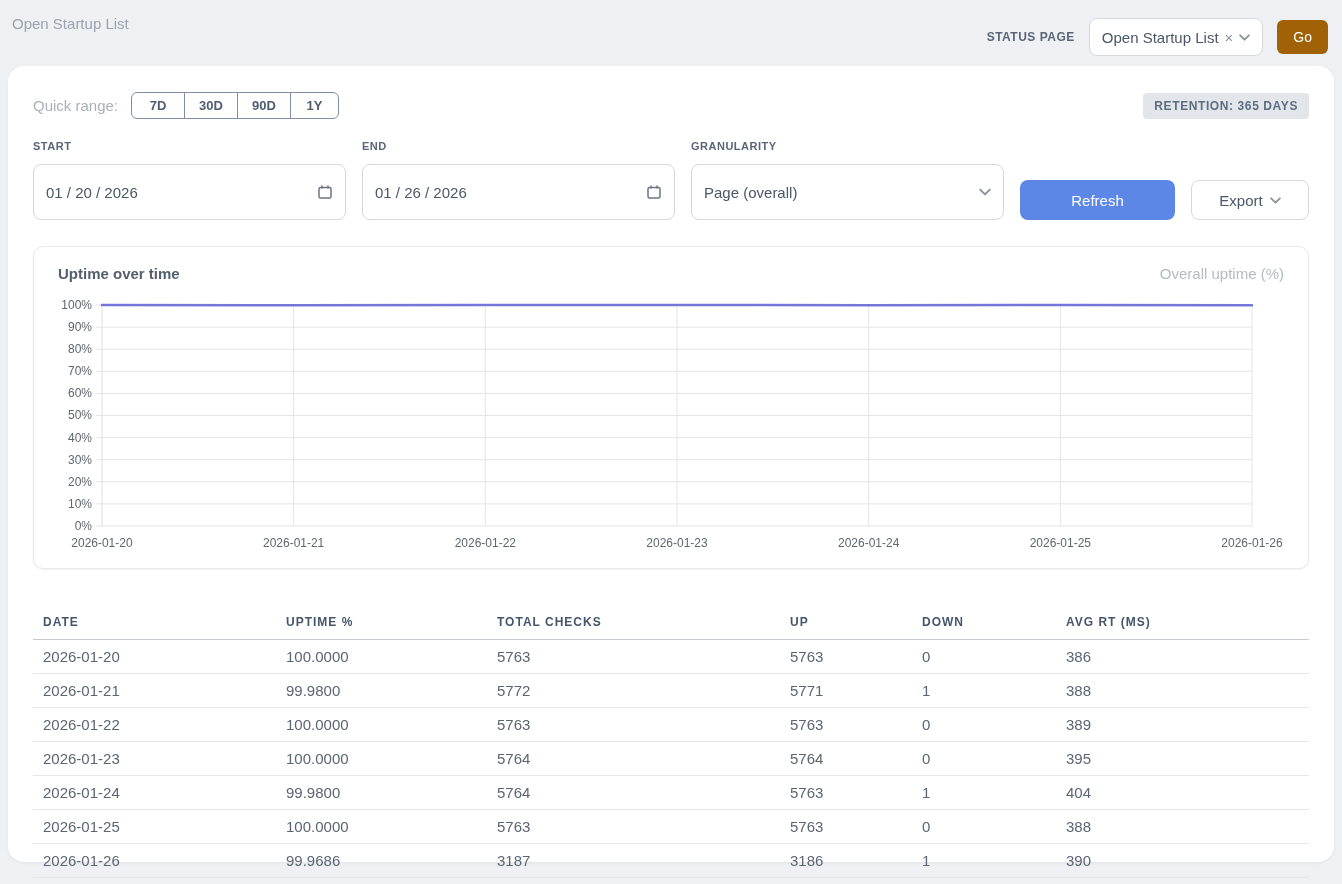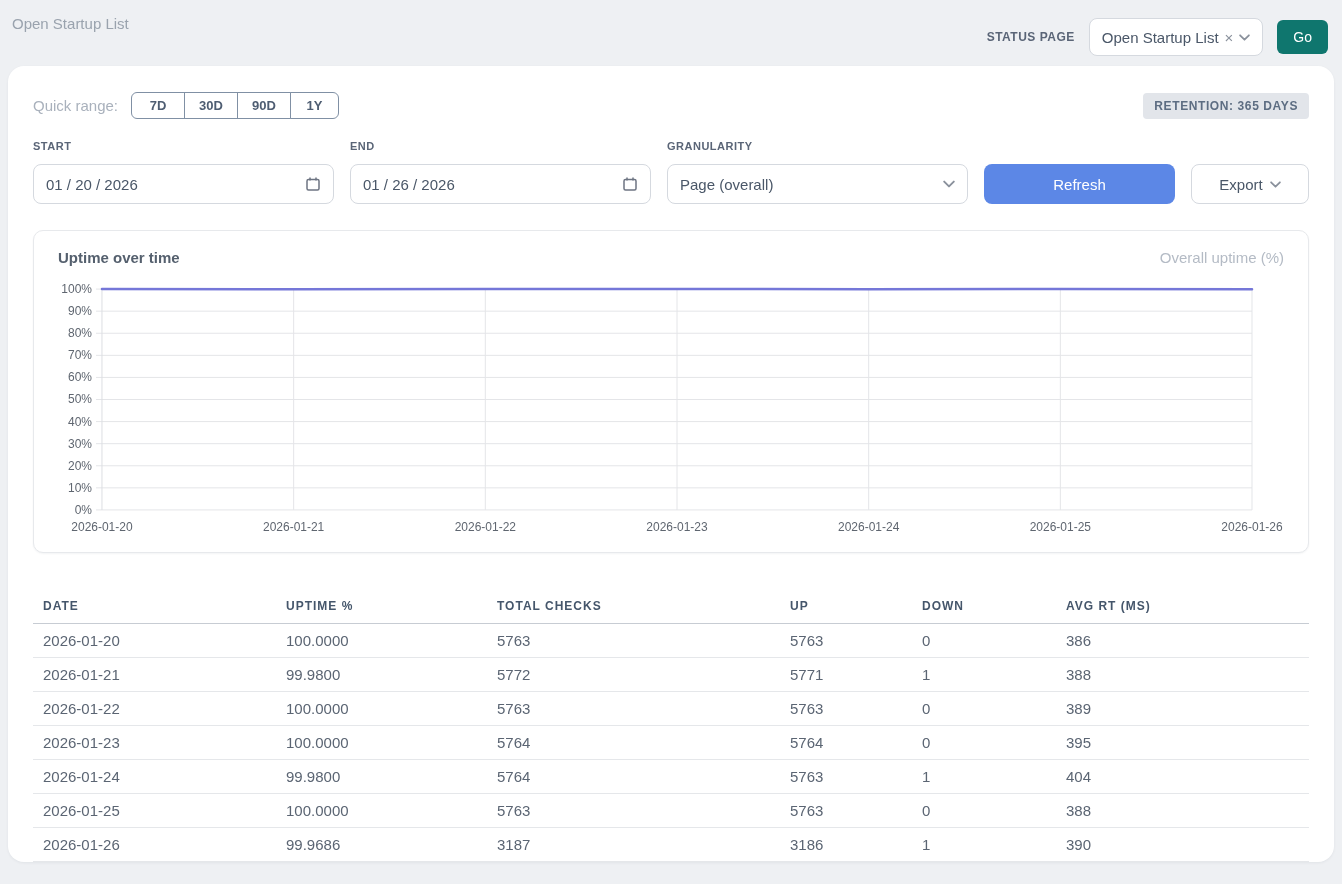--- a/index.html
+++ b/index.html
@@ -22,21 +22,21 @@
   .status-page-label { font-size: 12px; font-weight: 600; letter-spacing: .5px; color: #5a6577; }
   .status-select {
     display: flex; align-items: center; gap: 6px;
     background: #fff; border: 1px solid #d5d9df; border-radius: 8px;
     height: 38px; padding: 0 12px; min-width: 162px; cursor: pointer;
   }
   .status-select .value { font-size: 15px; color: #4a5768; }
   .clear-x { font-size: 15px; color: #8a919c; line-height: 1; cursor: pointer; }
   .chev { stroke: #8a919c; fill: none; stroke-width: 1.6; stroke-linecap: round; stroke-linejoin: round; }
   .go-btn {
-    background: #0f766e; color: #fff; font-size: 14px; font-family: inherit;
+    background: #a16207; color: #fff; font-size: 14px; font-family: inherit;
     border: none; border-radius: 6px; padding: 9px 16px; cursor: pointer;
   }
 
   
   .main-card {
     background: #fff; border-radius: 16px; margin: 0 8px;
     box-shadow: 0 1px 3px rgba(20,30,50,.06);
     padding: 26px 25px 4px 25px;
     height: 796px;
   }
@@ -61,25 +61,25 @@
 
   
   .form-row { display: flex; gap: 16px; align-items: flex-end; margin-bottom: 26px; }
   .field { flex: 1; }
   .field-label {
     display: block; font-size: 11px; font-weight: 600; letter-spacing: .5px;
     color: #5a6577; margin-bottom: 12px;
   }
   .input-box {
     display: flex; align-items: center; justify-content: space-between;
-    height: 40px; border: 1px solid #d5d9df; border-radius: 8px;
+    height: 56px; border: 1px solid #d5d9df; border-radius: 8px;
     padding: 12px 12px; background: #fff; font-size: 15px; color: #4a5768; cursor: pointer;
   }
   .refresh-btn {
-    width: 191px; height: 40px; background: #5c87e6; color: #fff;
+    width: 155px; height: 40px; background: #5c87e6; color: #fff;
     font-size: 15px; font-family: inherit; border: none; border-radius: 8px; cursor: pointer;
     flex: none;
   }
   .export-btn {
     width: 118px; height: 40px; background: #fff; color: #4a5768;
     font-size: 15px; font-family: inherit; border: 1px solid #d5d9df; border-radius: 8px;
     cursor: pointer; display: flex; align-items: center; justify-content: center; gap: 7px;
     flex: none;
   }
 

